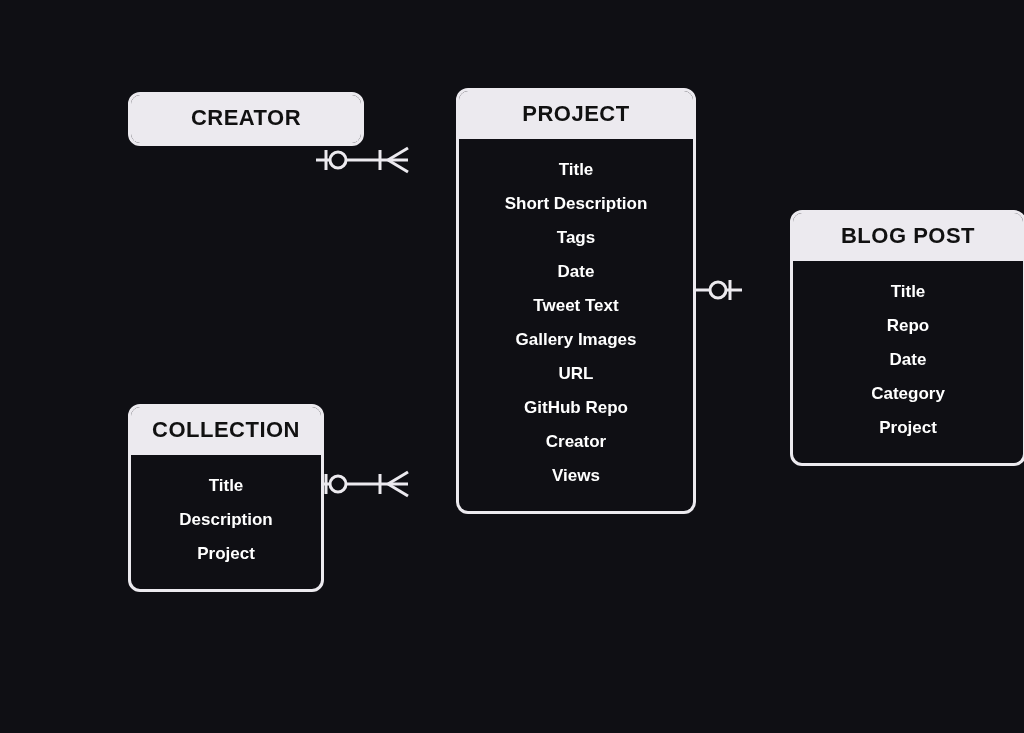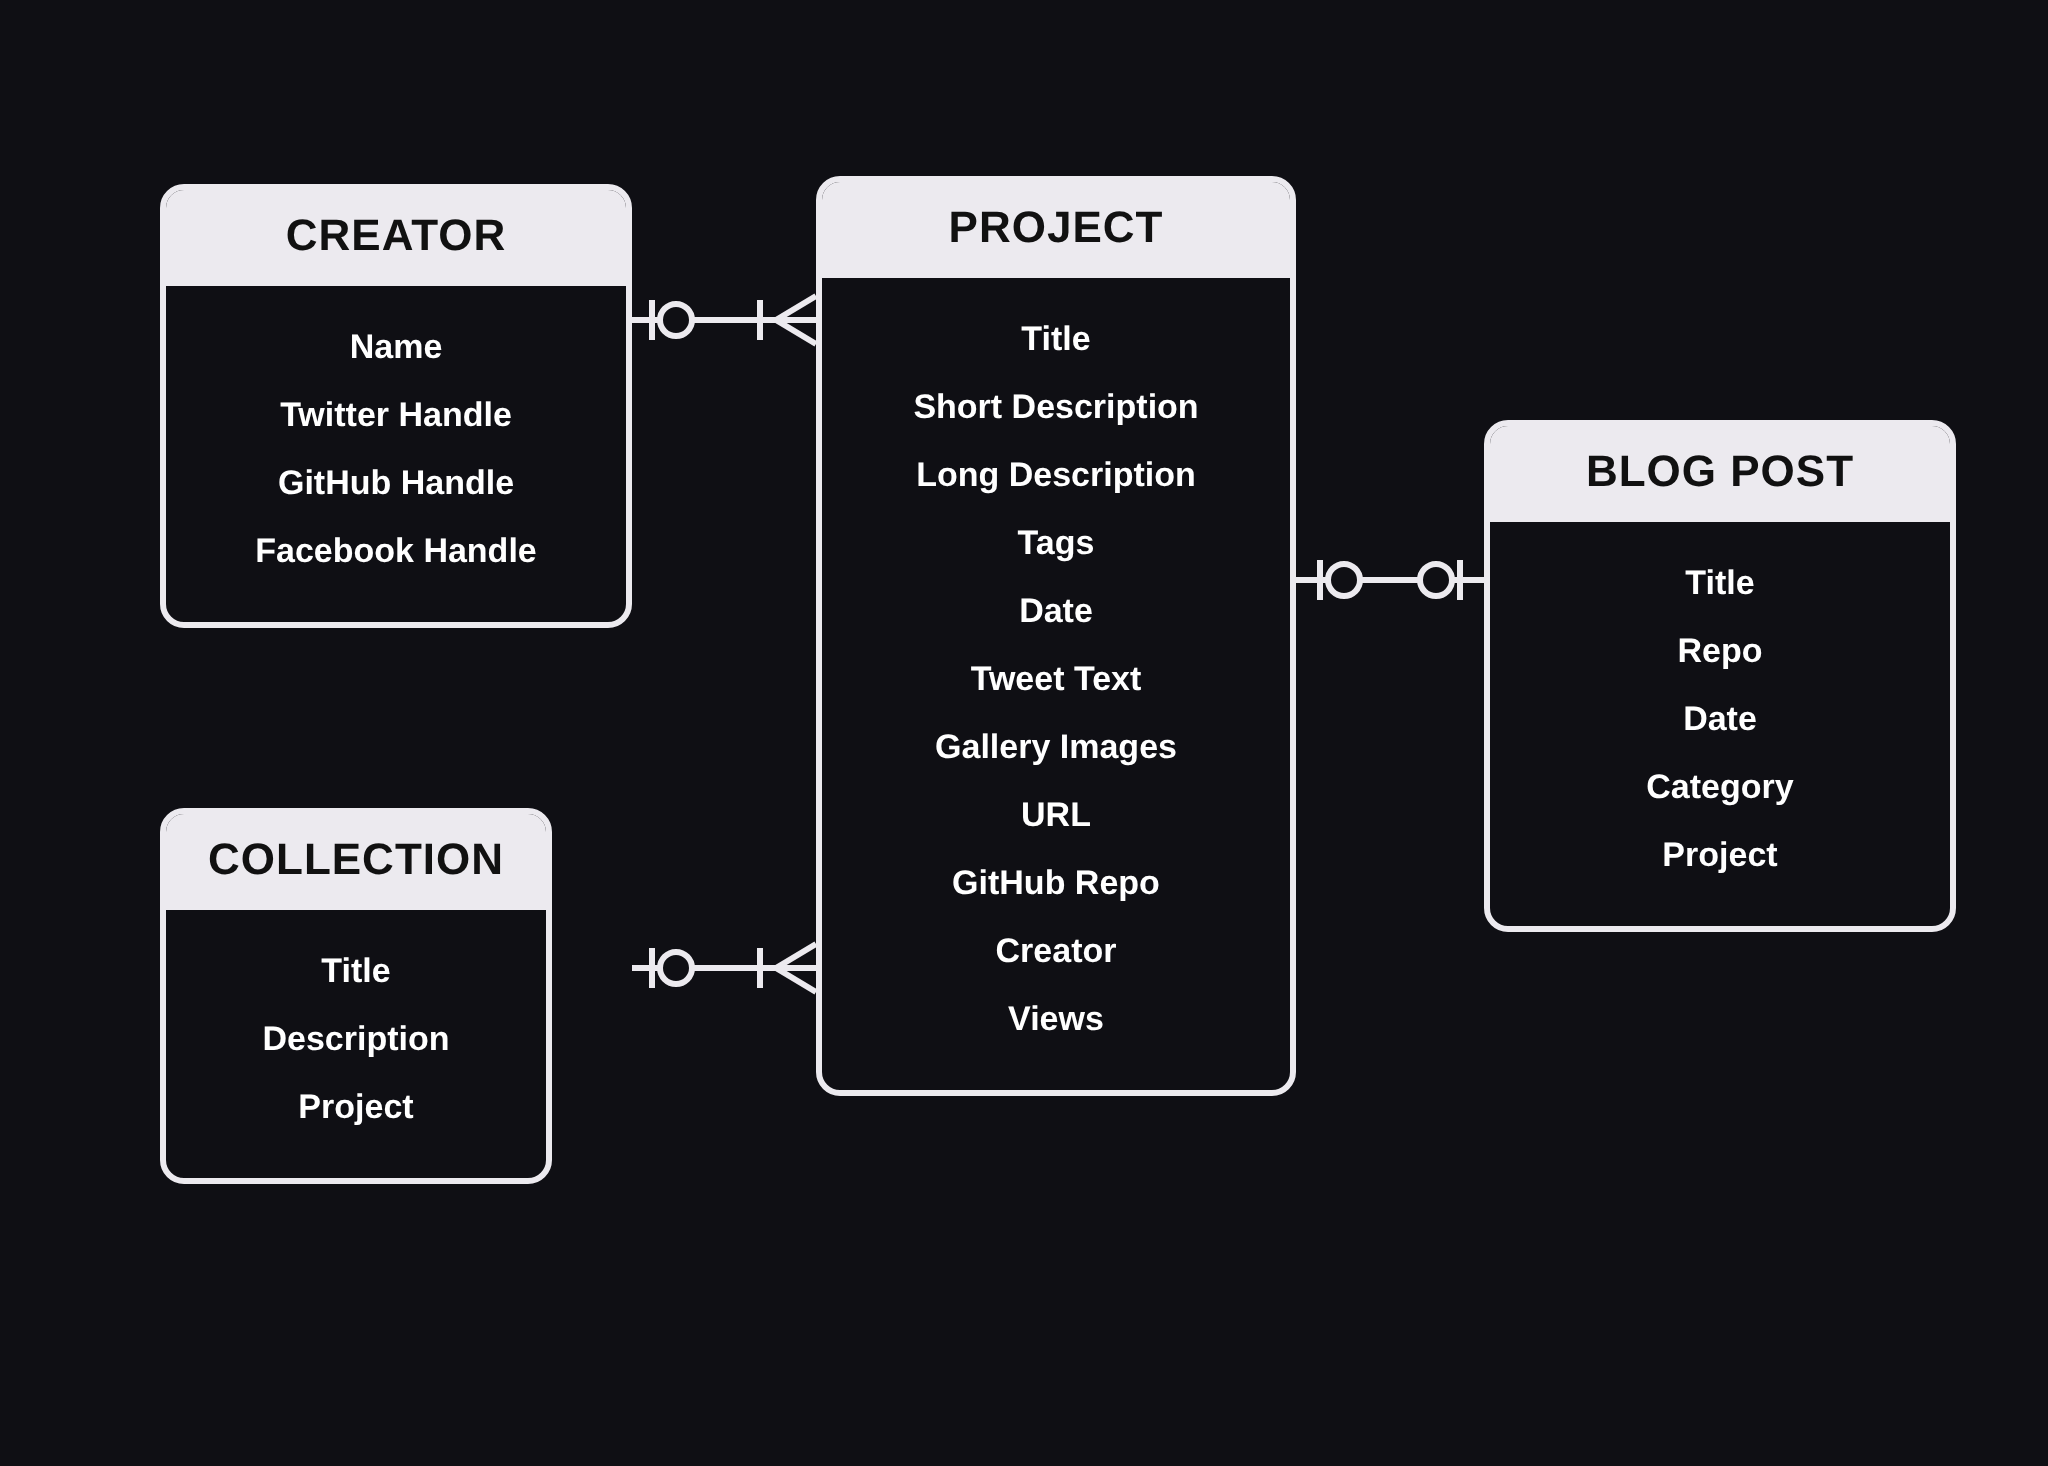--- a/index.html
+++ b/index.html
@@ -9,20 +9,21 @@
     font-family: -apple-system, BlinkMacSystemFont, "Segoe UI", Arial, sans-serif;
     position: relative;
     overflow: hidden;
   }
   .entity {
     position: absolute;
     border: 3px solid #eceaef;
     border-radius: 12px;
     overflow: hidden;
     background: #0f0f14;
+    margin-left: 48px;
   }
   .entity-header {
     background: #eceaef;
     color: #111;
     font-weight: 800;
     font-size: 22px;
     letter-spacing: 0.5px;
     text-align: center;
     padding: 10px 8px 12px 8px;
   }
@@ -76,34 +77,27 @@
     <circle class="ring" cx="672" cy="290" r="8"></circle>
     <line class="line" x1="660" y1="280" x2="660" y2="300"></line>
 
     <circle class="ring" cx="718" cy="290" r="8"></circle>
     <line class="line" x1="730" y1="280" x2="730" y2="300"></line>
   </g>
 </svg>
 
 <div class="entity" style="left:80px; top:92px; width:236px;">
   <div class="entity-header">CREATOR</div>
-  <div class="entity-body">
-    <div class="field">Name</div>
-    <div class="field">Twitter Handle</div>
-    <div class="field">GitHub Handle</div>
-    <div class="field">Facebook Handle</div>
-  </div>
 </div>
 
 <div class="entity" style="left:408px; top:88px; width:240px;">
   <div class="entity-header">PROJECT</div>
   <div class="entity-body">
     <div class="field">Title</div>
     <div class="field">Short Description</div>
-    <div class="field">Long Description</div>
     <div class="field">Tags</div>
     <div class="field">Date</div>
     <div class="field">Tweet Text</div>
     <div class="field">Gallery Images</div>
     <div class="field">URL</div>
     <div class="field">GitHub Repo</div>
     <div class="field">Creator</div>
     <div class="field">Views</div>
   </div>
 </div>

